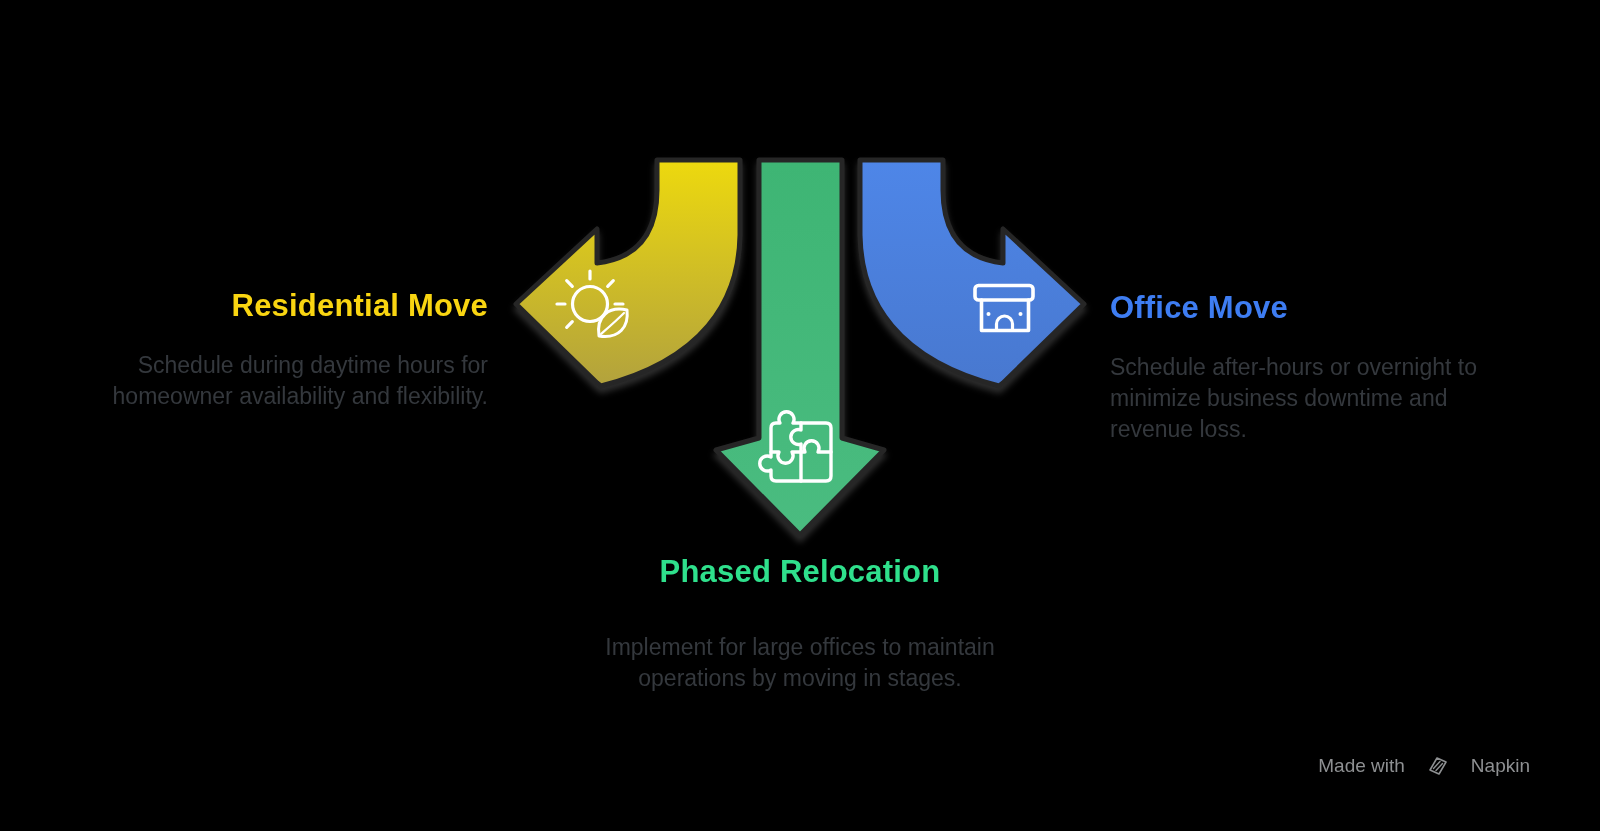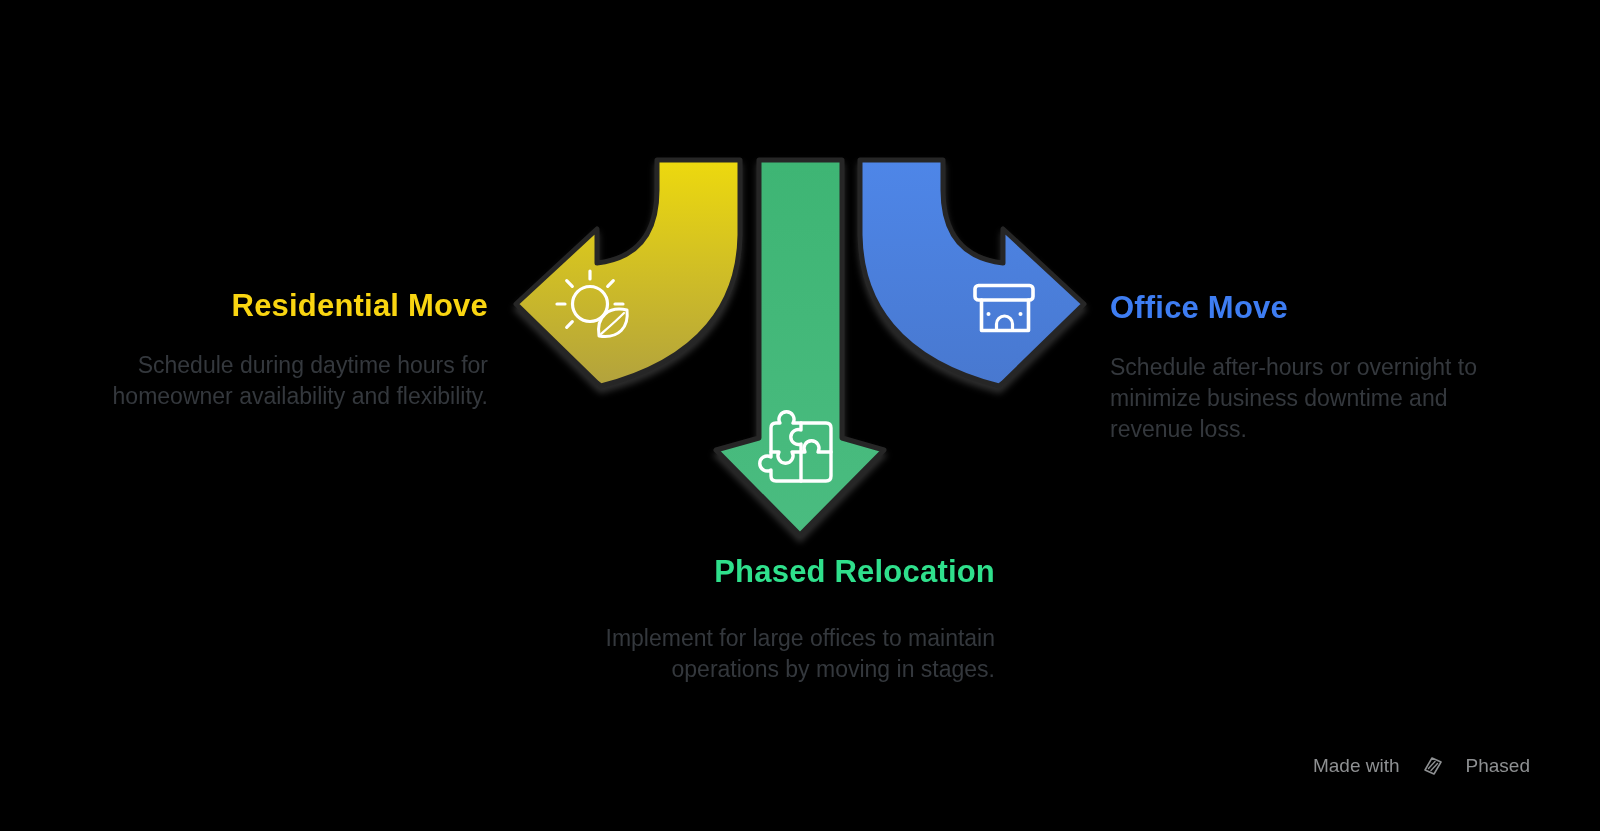--- a/index.html
+++ b/index.html
@@ -62,23 +62,23 @@
     left: 1110px;
     width: 405px;
     text-align: left;
   }
   .block-right .block-desc { margin-top: 26px; }
   .block-right .block-title { color: #3e7df2; }
   .block-center {
     top: 554px;
     left: 605px;
     width: 390px;
-    text-align: right;
+    text-align: center;
   }
-  .block-center .block-desc { margin-top: 33px; }
+  .block-center .block-desc { margin-top: 42px; }
   .block-center .block-title { color: #2fe08c; }
   .credit {
     position: absolute;
     top: 755px;
     right: 70px;
     display: flex;
     align-items: center;
     gap: 22px;
     color: #8e9092;
     font-size: 19px;
@@ -165,16 +165,16 @@
     <div class="block-title">Phased Relocation</div>
     <div class="block-desc">Implement for large offices to maintain operations by moving in stages.</div>
   </div>
 
   <div class="credit">
     <span>Made with</span>
     <svg width="22" height="22" viewBox="0 0 22 22">
       <path d="M3 15 L10 3 L19 7 L12 19 Z" fill="none" stroke="#8e9092" stroke-width="1.6" stroke-linejoin="round"></path>
       <path d="M6.5 13.5 L13 6.5 M9 15.5 L15.5 8.5" fill="none" stroke="#8e9092" stroke-width="1.4" stroke-linecap="round"></path>
     </svg>
-    <span>Phased</span>
+    <span>Napkin</span>
   </div>
 
 </div>
 
 </body></html>

